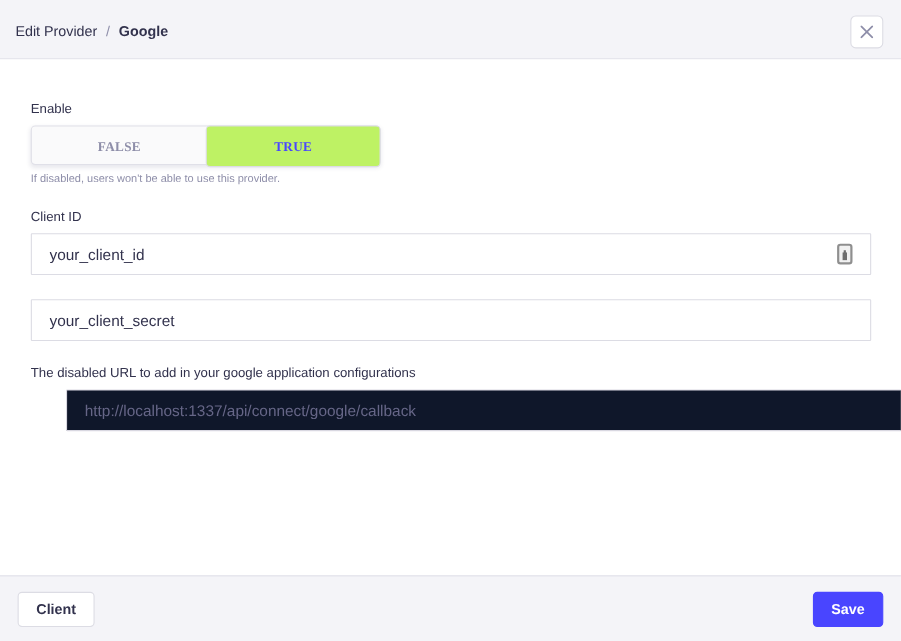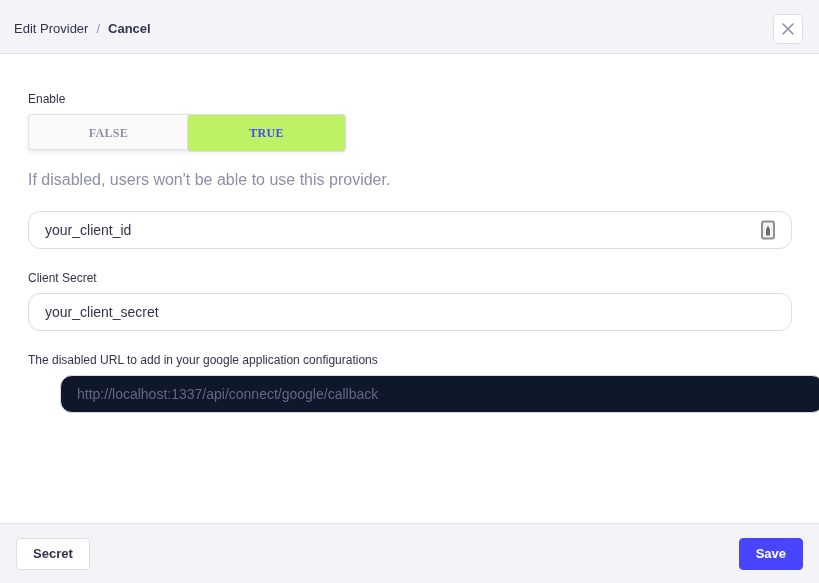--- a/index.html
+++ b/index.html
@@ -64,29 +64,29 @@
     border-radius: 4px;
   }
   .toggle-option.selected {
     background: #bef264;
     border: 1px solid #dcdce4;
     color: #4945ff;
     margin: -1px;
     height: 38px;
   }
   .helper-text {
-    margin-top: 21px;
-    font-size: 16px; color: #8e8ea9;
+    margin-top: 7px;
+    font-size: 10px; color: #8e8ea9;
   }
   .field-group { margin-top: 22px; }
   .input-wrap { position: relative; }
   .text-input {
     width: 100%; height: 38px;
     border: 1px solid #dcdce4;
-    border-radius: 12px;
+    border-radius: 1px;
     background: #ffffff;
     padding: 0 40px 0 16px;
     font-size: 14px; color: #32324d;
     font-family: "Liberation Sans", sans-serif;
     outline: none;
   }
   .text-input.disabled {
     background: #0f172a;
     border-color: #d9d8e1;
     color: #666687;
@@ -141,21 +141,21 @@
 </style>
 </head>
 <body>
 
 <div class="modal">
 
   <div class="modal-header">
     <div class="breadcrumb">
       <span class="crumb-section">Edit Provider</span>
       <span class="crumb-sep">/</span>
-      <span class="crumb-current">Cancel</span>
+      <span class="crumb-current">Google</span>
     </div>
     <button class="close-btn">
       <span>
         <svg width="12" height="12" viewBox="0 0 12 12">
           <path d="M1 1 L11 11 M11 1 L1 11" stroke="#8e8ea9" stroke-width="1.6" stroke-linecap="round"></path>
         </svg>
       </span>
     </button>
   </div>
 
@@ -164,41 +164,41 @@
     <div>
       <span class="field-label">Enable</span>
       <div class="toggle-group">
         <div class="toggle-option">FALSE</div>
         <div class="toggle-option selected">TRUE</div>
       </div>
       <div class="helper-text">If disabled, users won't be able to use this provider.</div>
     </div>
 
     <div class="field-group">
+      <label class="field-label">Client ID</label>
       <div class="input-wrap">
         <input class="text-input" type="text" value="your_client_id" style="">
         <div class="pw-icon"></div>
       </div>
     </div>
 
     <div class="field-group">
-      <label class="field-label">Client Secret</label>
       <div class="input-wrap">
         <input class="text-input" type="text" value="your_client_secret" style="">
       </div>
     </div>
 
 
     <div class="field-group">
       <label class="field-label">The disabled URL to add in your google application configurations</label>
       <div class="input-wrap">
         <input class="text-input disabled" type="text" disabled="" value="http://localhost:1337/api/connect/google/callback" style="">
       </div>
     </div>
 
   </div>
 
   <div class="modal-footer">
-    <button class="btn btn-cancel">Secret</button>
+    <button class="btn btn-cancel">Client</button>
     <button class="btn btn-save">Save</button>
   </div>
 
 </div>
 
 </body></html>

